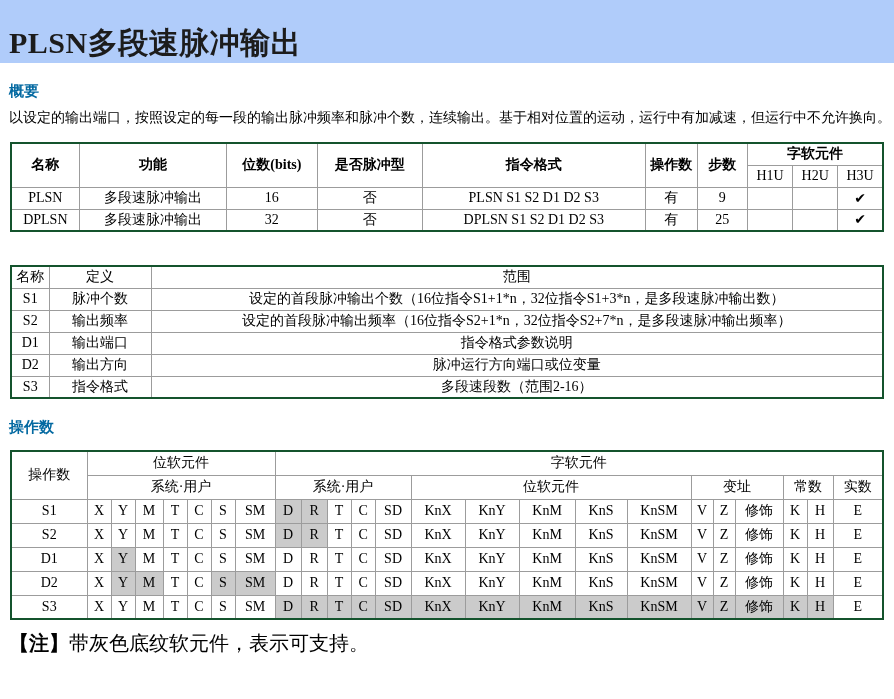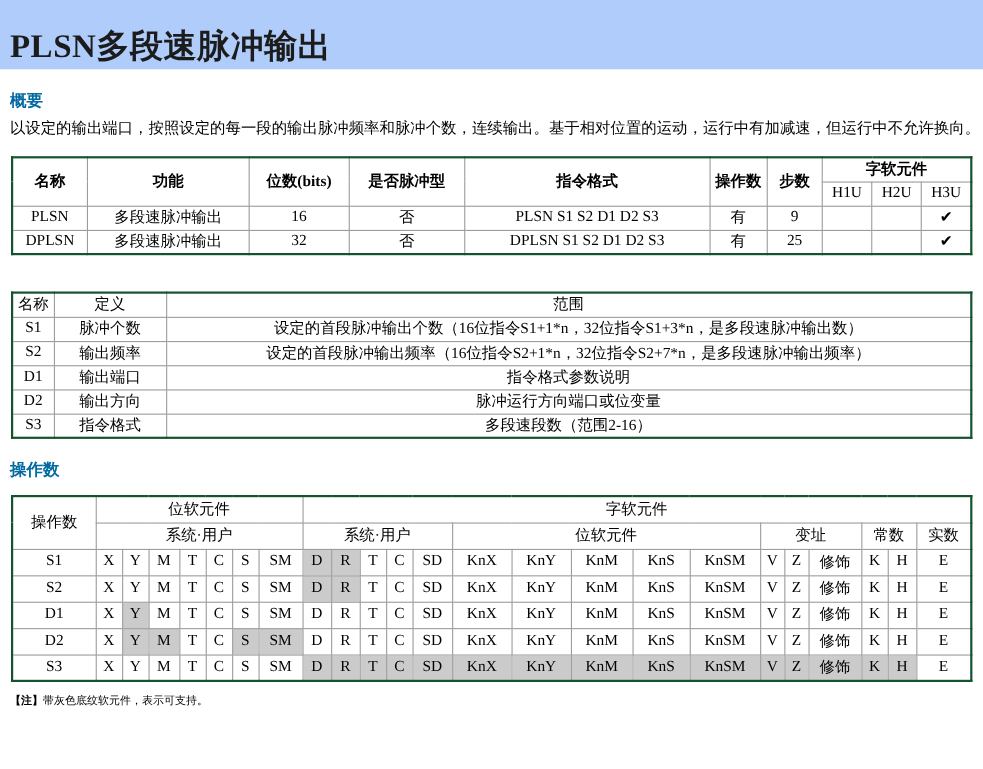--- a/index.html
+++ b/index.html
@@ -43,21 +43,21 @@
   }
   th { font-weight: bold; }
   #instruction-table { margin-top: 15px; }
   #instruction-table td, #instruction-table th { height: 22px; }
   #param-table { margin-top: 33px; }
   #param-table td { height: 22px; }
   #operand-table { margin-top: 13px; }
   #operand-table td, #operand-table th { height: 24px; padding: 1px 1px; }
   .shaded { background: #cbcbcb; }
   .note {
-    font-size: 10px; margin: 10px 0 0 9px;
+    font-size: 20px; margin: 10px 0 0 9px;
   }
   .note .note-prefix { font-weight: bold; }
 </style>
 </head>
 <body>
 
 <div class="titlebar">
   <span class="title">PLSN多段速脉冲输出</span>
 </div>
 

